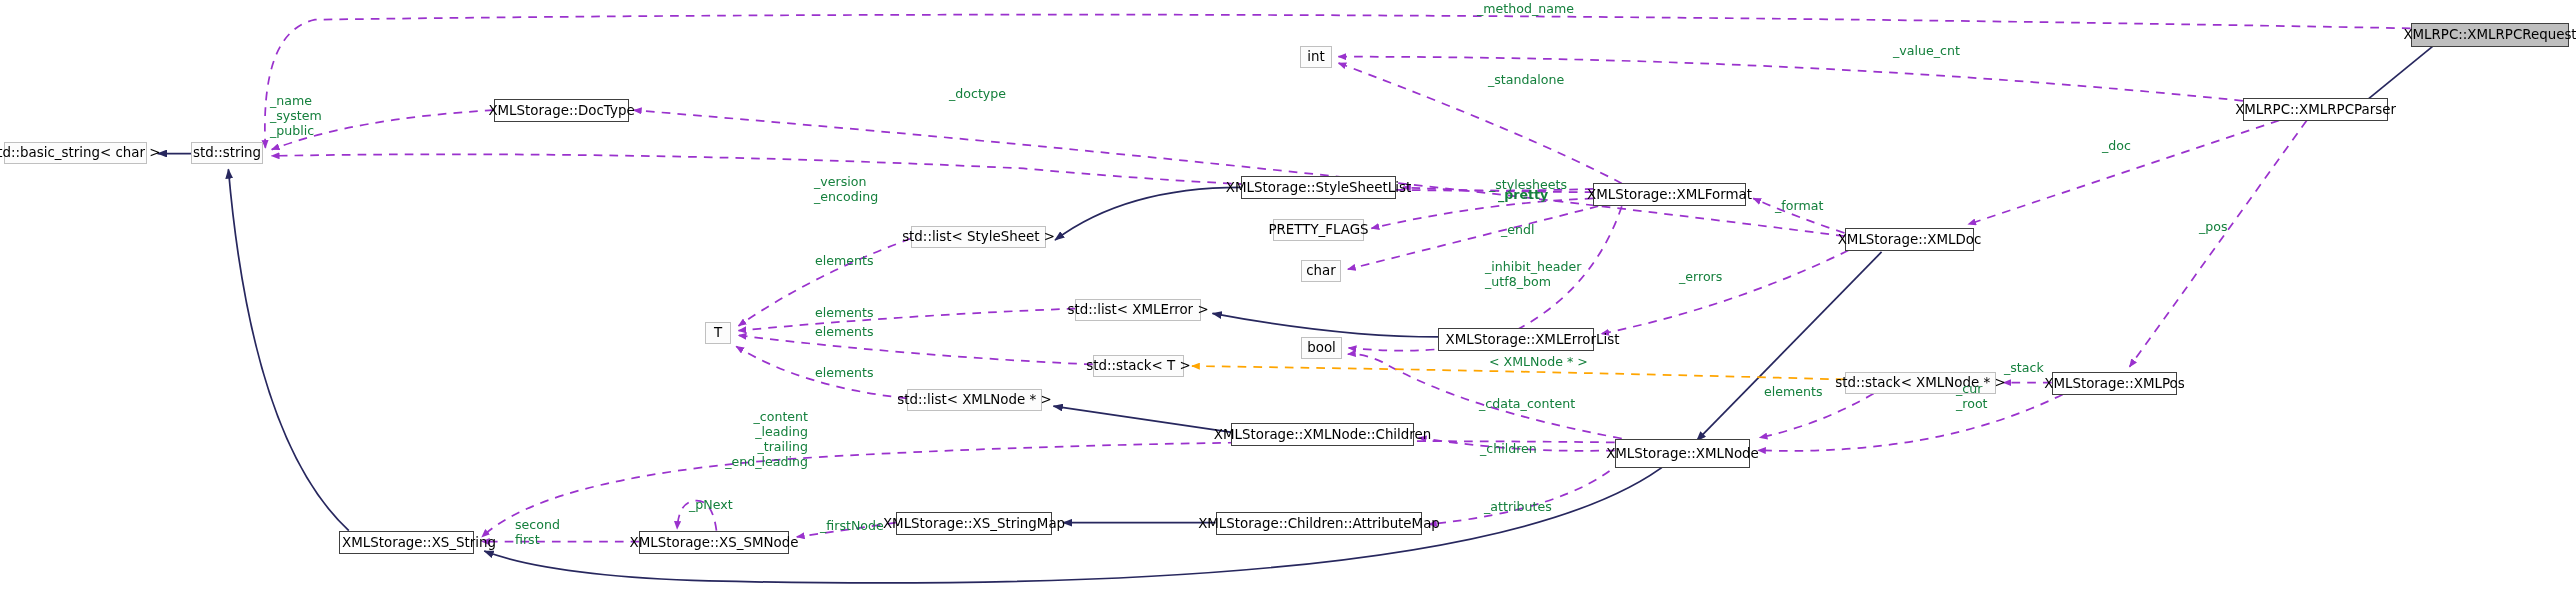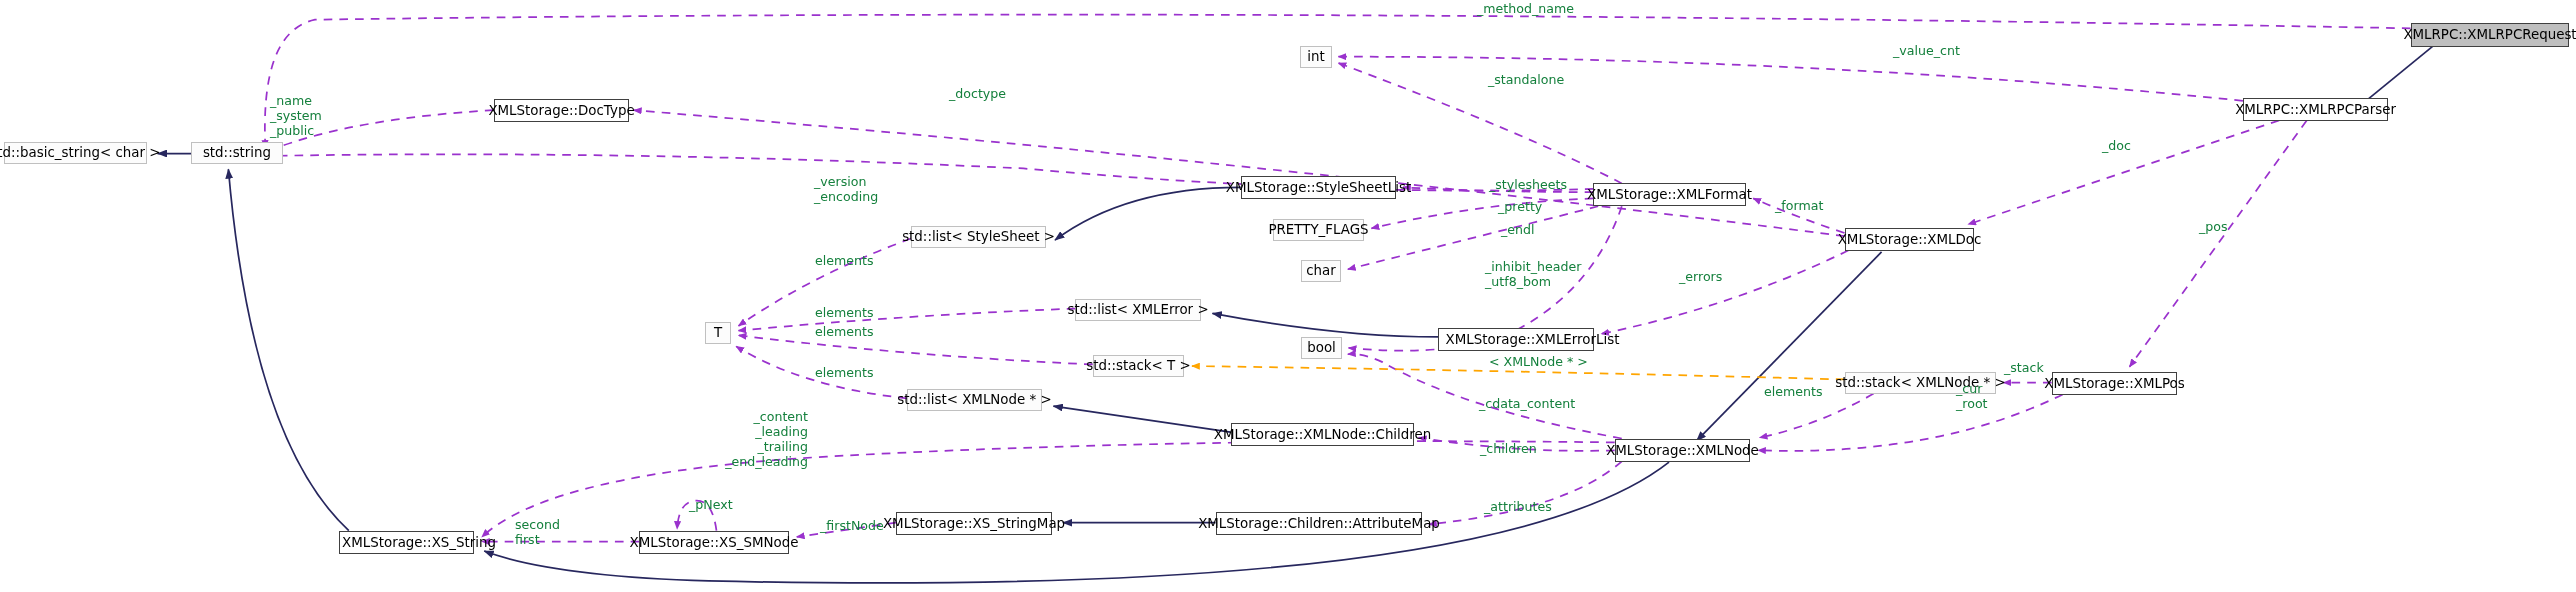--- a/index.html
+++ b/index.html
@@ -165,21 +165,21 @@
     <g fill="none" stroke="#ffa500" stroke-width="2.2" stroke-dasharray="11,9" marker-end="url(#ah-orange)">
 
       <path d="M2343,482 Q1900,470 1514,465"></path>
     </g>
   </svg>
 
   <div id="node-layer">
       <div class="node ext" style="left: 3.9px; top: 142px; width: 143px; height: 22px;">
         <span>std::basic_string&lt; char &gt;</span>
       </div>
-      <div class="node ext" style="left: 191px; top: 142px; width: 92px; height: 22px;">
+      <div class="node ext" style="left: 191px; top: 142px; width: 72px; height: 22px;">
         <span>std::string</span>
       </div>
       <div class="node cls" style="left: 494px; top: 99px; width: 135px; height: 23px;">
         <span>XMLStorage::DocType</span>
       </div>
       <div class="node ext" style="left: 1300px; top: 46px; width: 32px; height: 22px;">
         <span>int</span>
       </div>
       <div class="node cls" style="left: 1241px; top: 176px; width: 155px; height: 23px;">
         <span>XMLStorage::StyleSheetList</span>
@@ -210,21 +210,21 @@
       </div>
       <div class="node ext" style="left: 907px; top: 389px; width: 135px; height: 22px;">
         <span>std::list&lt; XMLNode * &gt;</span>
       </div>
       <div class="node ext" style="left: 705px; top: 322px; width: 26px; height: 22px;">
         <span>T</span>
       </div>
       <div class="node cls" style="left: 1231px; top: 423px; width: 183px; height: 23px;">
         <span>XMLStorage::XMLNode::Children</span>
       </div>
-      <div class="node cls" style="left: 1615px; top: 439px; width: 135px; height: 23px;">
+      <div class="node cls" style="left: 1615px; top: 439px; width: 135px; height: 29px;">
         <span>XMLStorage::XMLNode</span>
       </div>
       <div class="node ext" style="left: 1845px; top: 372px; width: 151px; height: 22px;">
         <span>std::stack&lt; XMLNode * &gt;</span>
       </div>
       <div class="node cls" style="left: 2052px; top: 372px; width: 125px; height: 23px;">
         <span>XMLStorage::XMLPos</span>
       </div>
       <div class="node cls" style="left: 1845px; top: 228px; width: 129px; height: 23px;">
         <span>XMLStorage::XMLDoc</span>
@@ -254,21 +254,21 @@
       <div class="edge-label" style="left: 1893px; top: 44px;">_value_cnt</div>
       <div class="edge-label" style="left: 270px; top: 94px;">_name
 _system
 _public</div>
       <div class="edge-label" style="left: 949px; top: 87px;">_doctype</div>
       <div class="edge-label" style="left: 1488px; top: 73px;">_standalone</div>
       <div class="edge-label" style="left: 814px; top: 131px; margin-top: 44px;">_version
 _encoding</div>
       <div class="edge-label" style="left: 2102px; top: 139px;">_doc</div>
       <div class="edge-label" style="left: 1489px; top: 178px; text-align: right;">_stylesheets</div>
-      <div class="edge-label" style="left: 1498px; top: 200px;">_pretty</div>
+      <div class="edge-label" style="left: 1498px; top: 188px; font-weight: bold;">_pretty</div>
       <div class="edge-label" style="left: 1775px; top: 199px;">_format</div>
       <div class="edge-label" style="left: 2199px; top: 220px;">_pos</div>
       <div class="edge-label" style="left: 1501px; top: 223px;">_endl</div>
       <div class="edge-label" style="left: 815px; top: 254px;">elements</div>
       <div class="edge-label" style="left: 1485px; top: 260px;">_inhibit_header
 _utf8_bom</div>
       <div class="edge-label" style="left: 1679px; top: 270px;">_errors</div>
       <div class="edge-label" style="left: 815px; top: 306px;">elements</div>
       <div class="edge-label" style="left: 815px; top: 325px;">elements</div>
       <div class="edge-label" style="left: 1489px; top: 355px;">&lt; XMLNode * &gt;</div>

